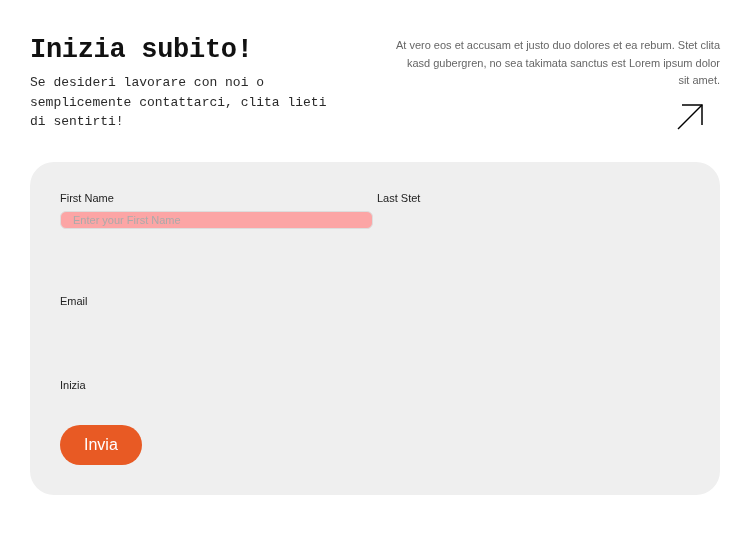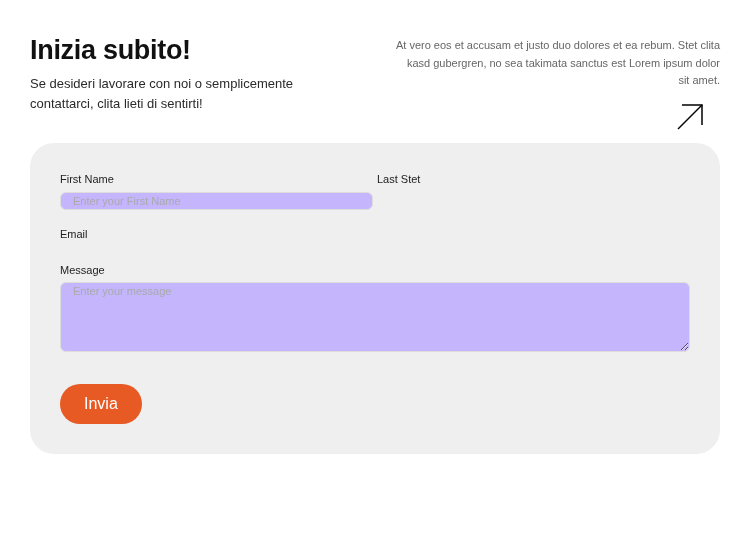--- a/index.html
+++ b/index.html
@@ -1,30 +1,30 @@
 <!DOCTYPE html>
 <html><head>
   <meta charset="utf-8">
   <style>
     * { box-sizing: border-box; margin: 0; padding: 0; }
     body { font-family: -apple-system, BlinkMacSystemFont, "Segoe UI", Arial, sans-serif; background: #fff; width: 750px; height: 553px; padding: 35px 30px; }
     .header { display: flex; gap: 40px; margin-bottom: 30px; position: relative; }
-    .header-left { flex: 1; }
+    .header-left { flex: 1; font-family: Liberation Mono, monospace; }
     .header-right { flex: 1; position: relative; }
     .title { font-size: 27px; font-weight: 800; color: #111; margin-bottom: 8px; letter-spacing: -0.3px; }
     .subtitle { font-size: 13px; color: #2a2a2a; line-height: 1.5; max-width: 300px; }
     .description { font-size: 11px; color: #666; line-height: 1.6; padding-top: 2px; text-align: right; }
     .arrow-icon { position: absolute; right: 10px; top: 62px; }
     .arrow-icon svg { width: 40px; height: 40px; stroke: #000; stroke-width: 1.5; fill: none; }
     .form-card { background: #efefef; border-radius: 24px; padding: 30px; }
     .form-row { display: flex; gap: 4px; margin-bottom: 18px; }
     .form-group { flex: 1; }
-    .form-group.full { width: 100%; }
+    .form-group.full { width: 100%; margin-top: 48px; }
     .form-label { display: block; font-size: 11px; color: #222; margin-bottom: 6px; }
-    .form-input { width: 100%; padding: 2px 12px; border: 1px solid #ddd; border-radius: 6px; font-size: 11px; color: #333; background: #c4b5fd; }
+    .form-input { width: 100%; padding: 2px 12px; border: 1px solid #ddd; border-radius: 6px; font-size: 11px; color: #333; background: #fca5a5; }
     .form-input::placeholder { color: #aaa; }
     textarea.form-input { height: 70px; resize: vertical; font-family: inherit; }
     .submit-btn { background: #e85a24; color: #fff; border: none; padding: 11px 24px; border-radius: 22px; font-size: 16px; cursor: pointer; margin-top: 10px; }
   </style>
 </head>
 <body>
 
 <div class="header">
   <div class="header-left">
     <h1 class="title">Inizia subito!</h1>
@@ -51,18 +51,17 @@
       <label class="form-label">Last Stet</label>
     </div>
   </div>
   <div class="form-row">
     <div class="form-group full">
       <label class="form-label">Email</label>
     </div>
   </div>
   <div class="form-row">
     <div class="form-group full">
-      <label class="form-label">Message</label>
-      <textarea class="form-input" placeholder="Enter your message" style=""></textarea>
+      <label class="form-label">Inizia</label>
     </div>
   </div>
   <button class="submit-btn">Invia</button>
 </div>
 
 </body></html>

